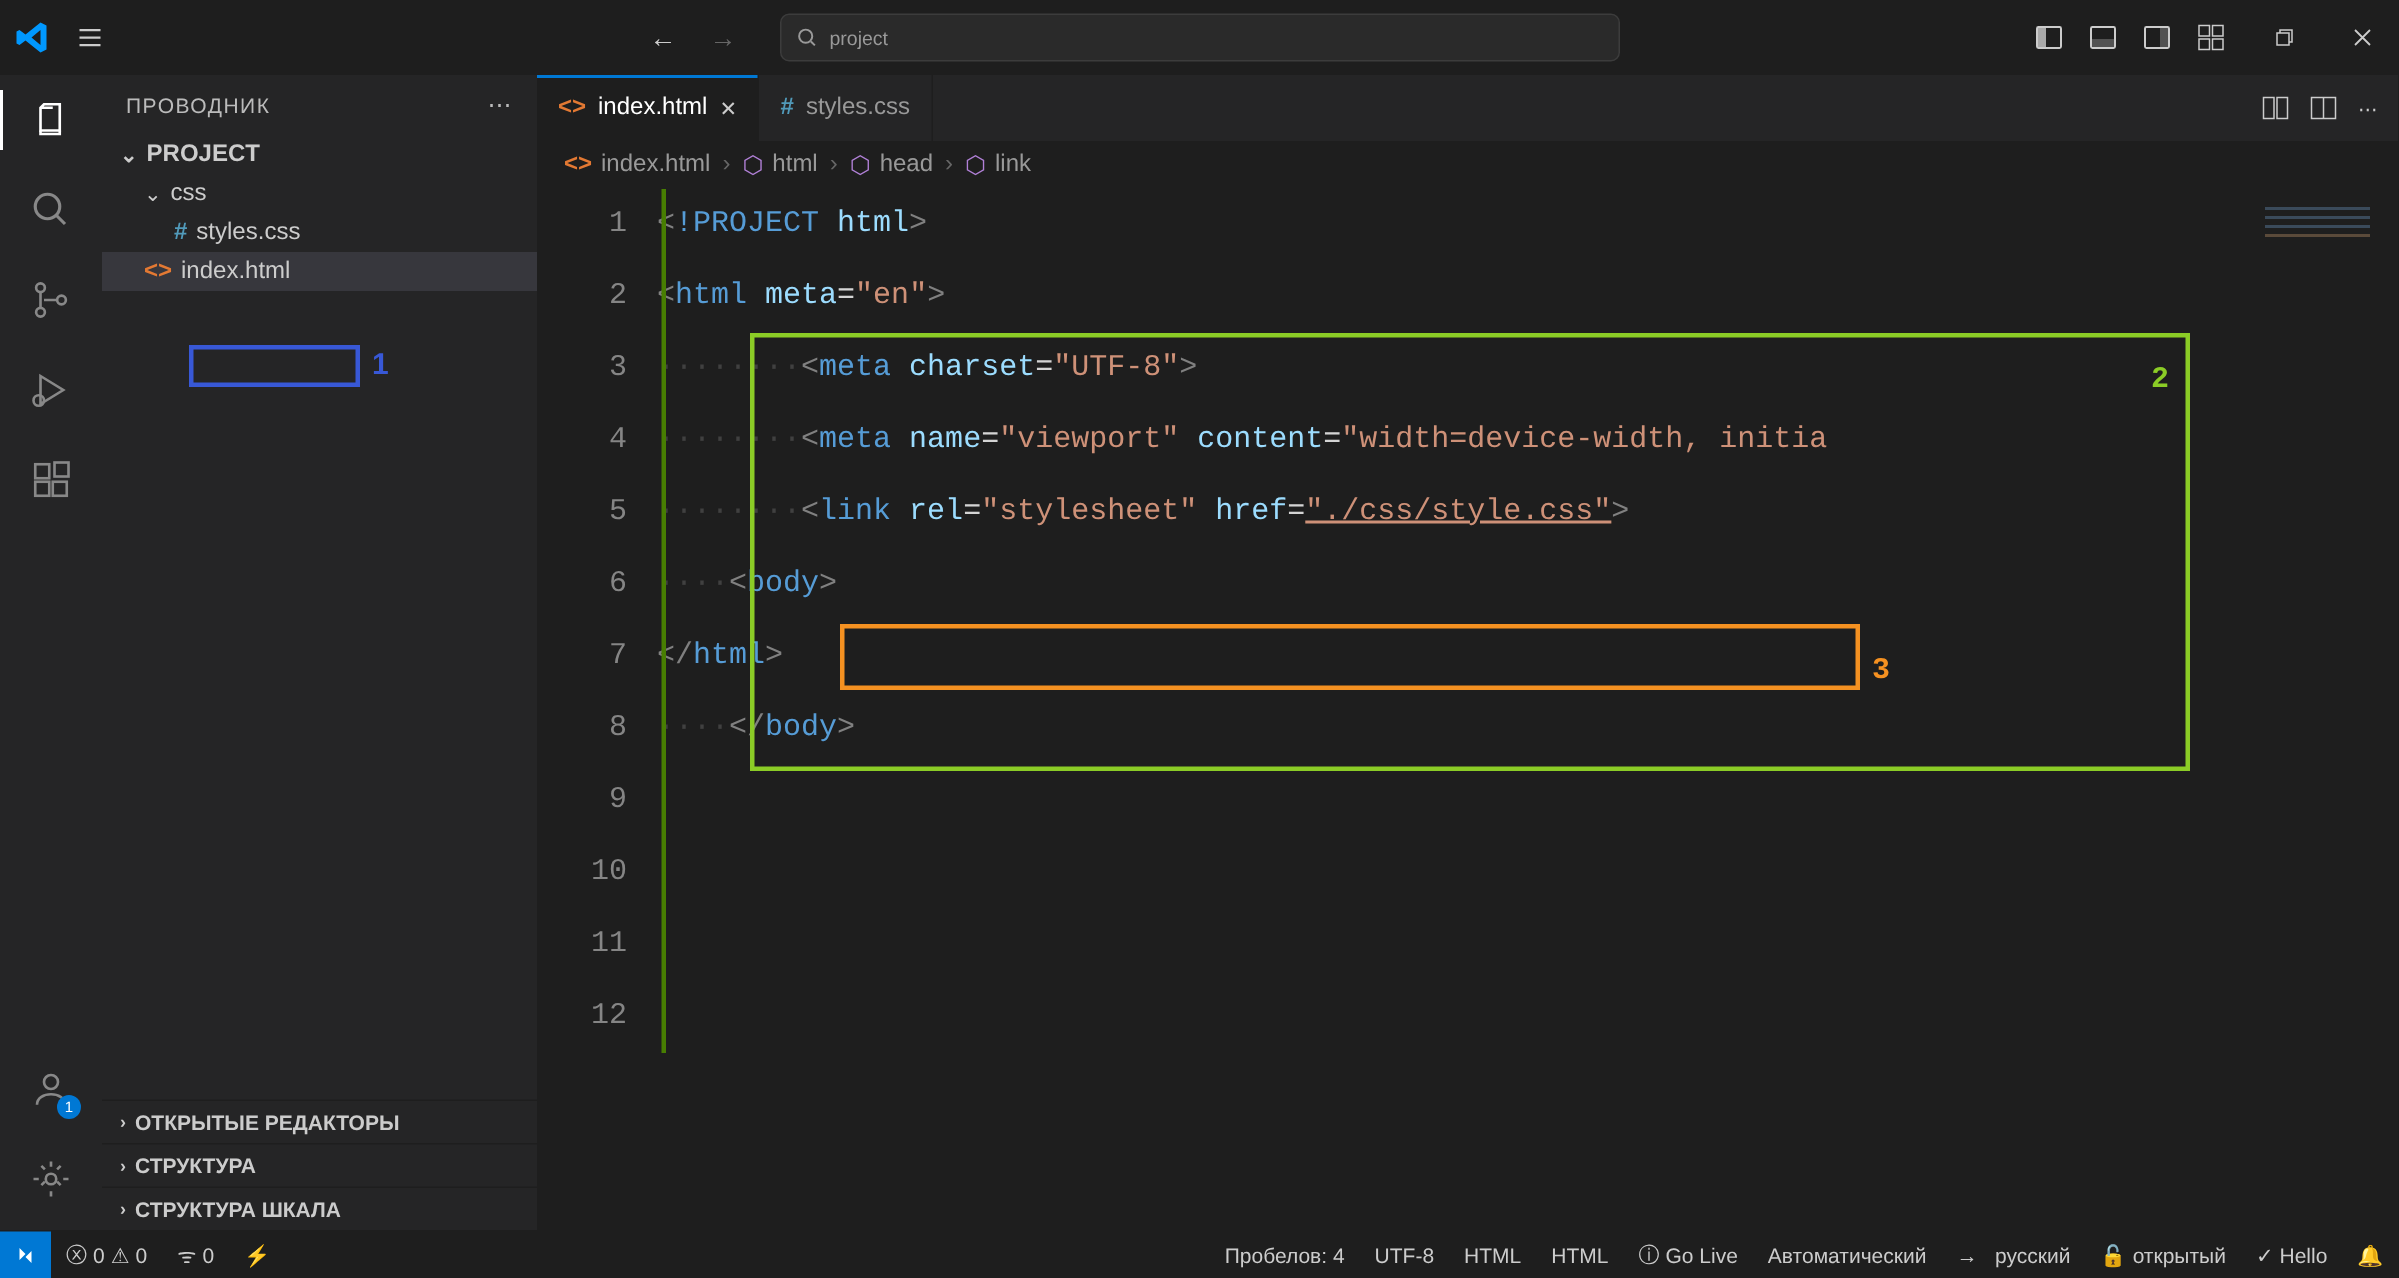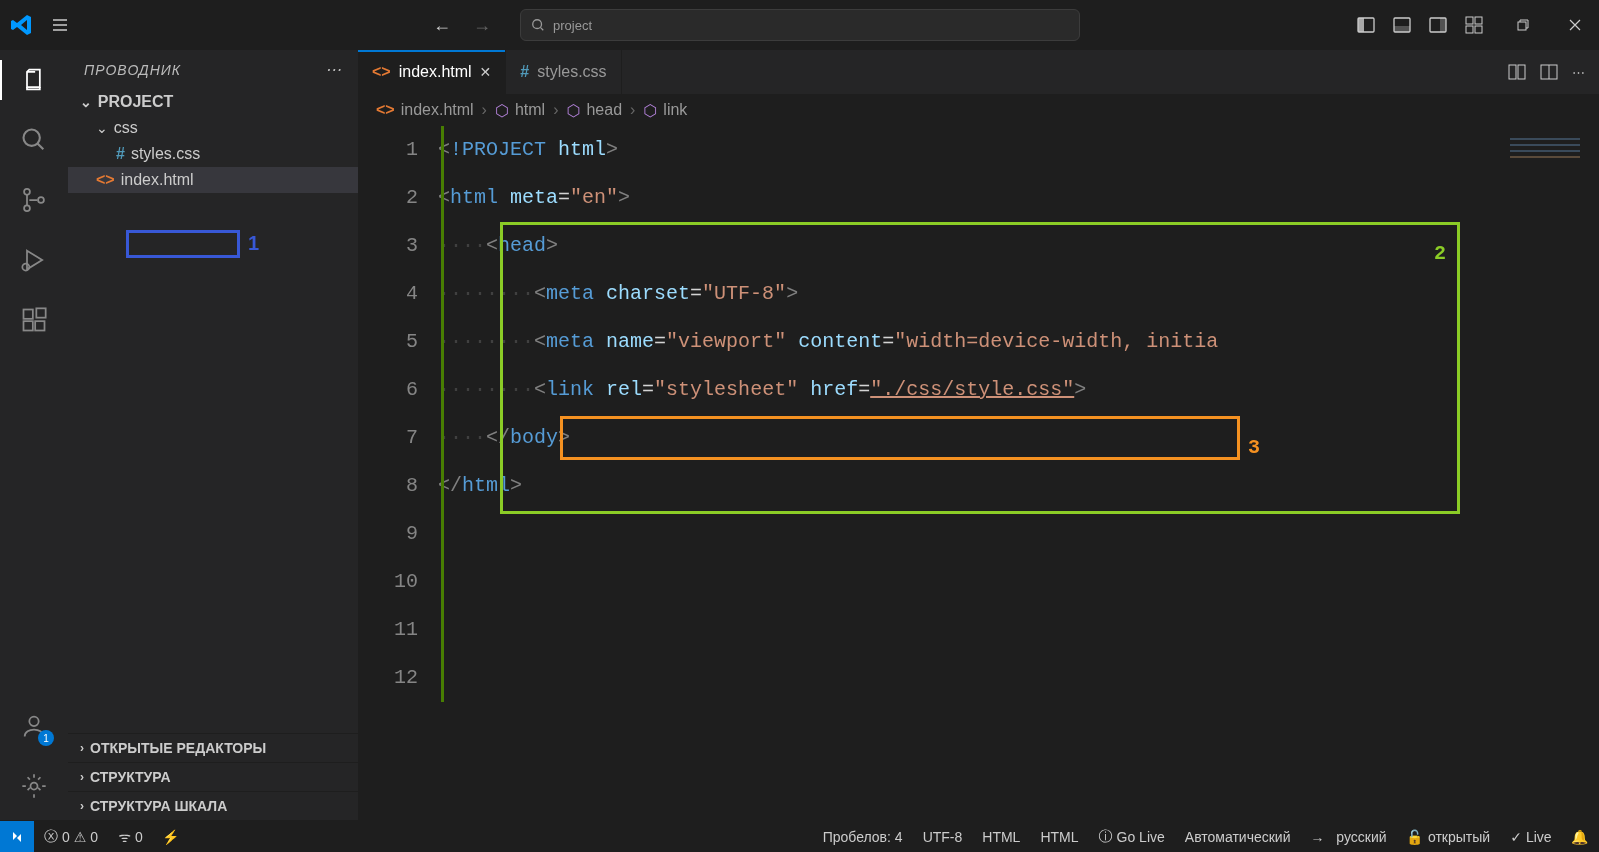--- a/index.html
+++ b/index.html
@@ -15,21 +15,21 @@
 .titlebar .right .icon { width: 26px; height: 26px; display: flex; align-items: center; justify-content: center; color: #cccccc; cursor: pointer; }
 .titlebar .right .win-btn { width: 32px; height: 32px; display: flex; align-items: center; justify-content: center; color: #cccccc; cursor: pointer; margin-left: 10px; }
 .main { display: flex; height: 770px; }
 .activity-bar { width: 68px; background: #252526; display: flex; flex-direction: column; align-items: center; padding-top: 12px; gap: 24px; }
 .activity-bar .aicon { width: 36px; height: 36px; display: flex; align-items: center; justify-content: center; color: #888; cursor: pointer; position: relative; }
 .activity-bar .aicon.active { color: #fff; }
 .activity-bar .aicon.active::before { content: ""; position: absolute; left: -16px; top: -2px; bottom: -2px; width: 2px; background: #fff; }
 .activity-bar .bottom { margin-top: auto; margin-bottom: 16px; display: flex; flex-direction: column; gap: 24px; }
 .activity-bar .badge { position: absolute; bottom: -2px; right: -2px; background: #0078d4; color: #fff; border-radius: 50%; width: 16px; height: 16px; font-size: 10px; display: flex; align-items: center; justify-content: center; }
 .sidebar { width: 290px; background: #252526; display: flex; flex-direction: column; }
-.sidebar-header { padding: 10px 16px; display: flex; align-items: center; justify-content: space-between; color: #bbb; font-size: 14px; letter-spacing: 1px; font-style: italic; }
+.sidebar-header { padding: 10px 16px; display: flex; align-items: center; justify-content: space-between; color: #bbb; font-size: 14px; letter-spacing: 1px; }
 .sidebar-header .dots { cursor: pointer; font-size: 16px; }
 .tree { flex: 1; overflow: auto; font-size: 16px; }
 .tree-row { display: flex; align-items: center; padding: 4px 8px; gap: 6px; cursor: pointer; }
 .tree-row.project { font-weight: bold; color: #ccc; padding-left: 12px; }
 .tree-row.folder { padding-left: 28px; color: #ccc; }
 .tree-row.file1 { padding-left: 48px; color: #ccc; }
 .tree-row.file2 { padding-left: 28px; color: #ccc; }
 .tree-row.selected { background: #37373d; }
 .tree .chev { font-size: 14px; color: #ccc; }
 .file-icon-hash { color: #519aba; font-weight: bold; }
@@ -296,26 +296,26 @@
           <div>8</div>
           <div>9</div>
           <div>10</div>
           <div>11</div>
           <div>12</div>
       </div>
       <div class="code-content">
         <div class="green-gutter" style="left:3px; top:0; height:576px;"></div>
         <div class="code-line"><span class="tok-bracket">&lt;</span><span class="tok-doctype">!PROJECT</span> <span class="tok-attr">html</span><span class="tok-bracket">&gt;</span></div>
         <div class="code-line"><span class="tok-bracket">&lt;</span><span class="tok-tag">html</span> <span class="tok-attr">meta</span><span class="tok-text">=</span><span class="tok-string">"en"</span><span class="tok-bracket">&gt;</span></div>
-        <div class="code-line"><span class="tok-dots">····</span><span class="tok-bracket">&lt;</span><span class="tok-tag">head</span><span class="tok-bracket">&gt;</span></div>
         <div class="code-line"><span class="tok-dots">····</span><span class="tok-dots">····</span><span class="tok-bracket">&lt;</span><span class="tok-tag">meta</span> <span class="tok-attr">charset</span><span class="tok-text">=</span><span class="tok-string">"UTF-8"</span><span class="tok-bracket">&gt;</span></div>
         <div class="code-line"><span class="tok-dots">····</span><span class="tok-dots">····</span><span class="tok-bracket">&lt;</span><span class="tok-tag">meta</span> <span class="tok-attr">name</span><span class="tok-text">=</span><span class="tok-string">"viewport"</span> <span class="tok-attr">content</span><span class="tok-text">=</span><span class="tok-string">"width=device-width, initia</span></div>
         <div class="code-line"><span class="tok-dots">····</span><span class="tok-dots">····</span><span class="tok-bracket">&lt;</span><span class="tok-tag">link</span> <span class="tok-attr">rel</span><span class="tok-text">=</span><span class="tok-string">"stylesheet"</span> <span class="tok-attr">href</span><span class="tok-text">=</span><span class="tok-string" style="text-decoration:underline">"./css/style.css"</span><span class="tok-bracket">&gt;</span></div>
+        <div class="code-line"><span class="tok-dots">····</span><span class="tok-bracket">&lt;</span><span class="tok-tag">body</span><span class="tok-bracket">&gt;</span></div>
+        <div class="code-line"><span class="tok-bracket">&lt;/</span><span class="tok-tag">html</span><span class="tok-bracket">&gt;</span></div>
         <div class="code-line"><span class="tok-dots">····</span><span class="tok-bracket">&lt;/</span><span class="tok-tag">body</span><span class="tok-bracket">&gt;</span></div>
-        <div class="code-line"><span class="tok-bracket">&lt;/</span><span class="tok-tag">html</span><span class="tok-bracket">&gt;</span></div>
 
         <div class="annot-box2" style="left:62px; top:96px; width:960px; height:292px;"></div>
         <div class="annot-label2" style="left:996px; top:104px;">2</div>
         <div class="annot-box3" style="left:122px; top:290px; width:680px; height:44px;"></div>
         <div class="annot-label3" style="left:810px; top:298px;">3</div>
       </div>
       <div class="minimap">
           <div class="minimap-blob"></div>
         </div>
     </div>
@@ -364,17 +364,17 @@
     <div class="item">
         <span>Автоматический</span>
       </div>
     <div class="item">→&nbsp;&nbsp;<span>русский</span></div>
     <div class="item">
         <span>🔓</span>
         <span>открытый</span>
       </div>
     <div class="item">
         <span>✓</span>
-        <span>Live</span>
+        <span>Hello</span>
       </div>
     <div class="item">🔔</div>
   </div>
 </div>
 
 </body></html>

